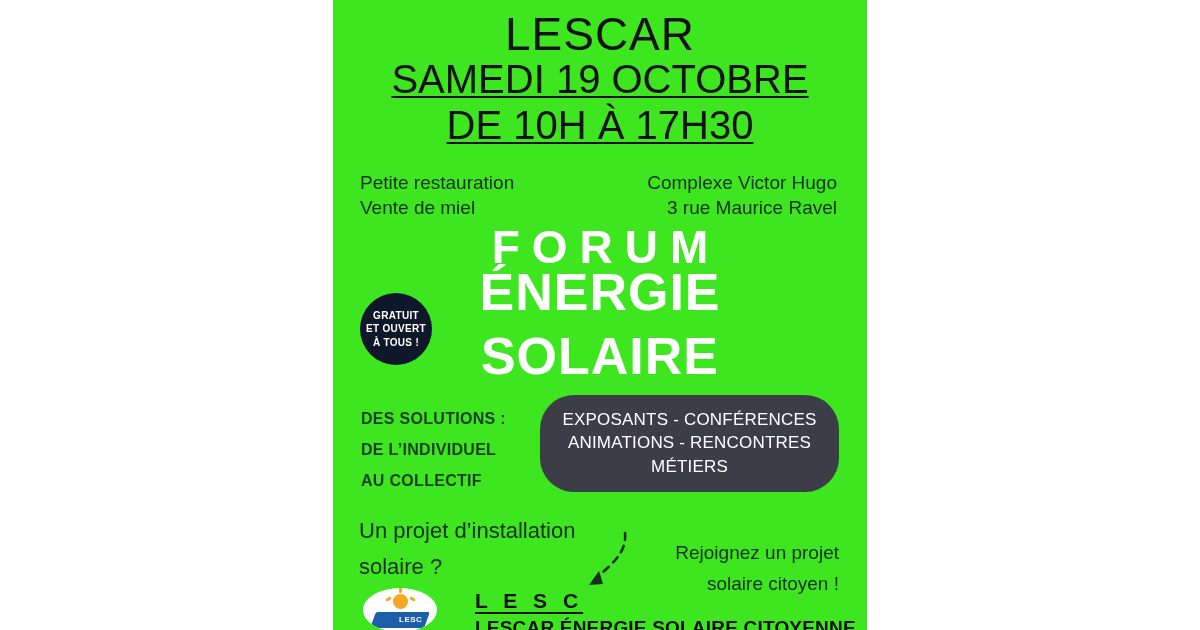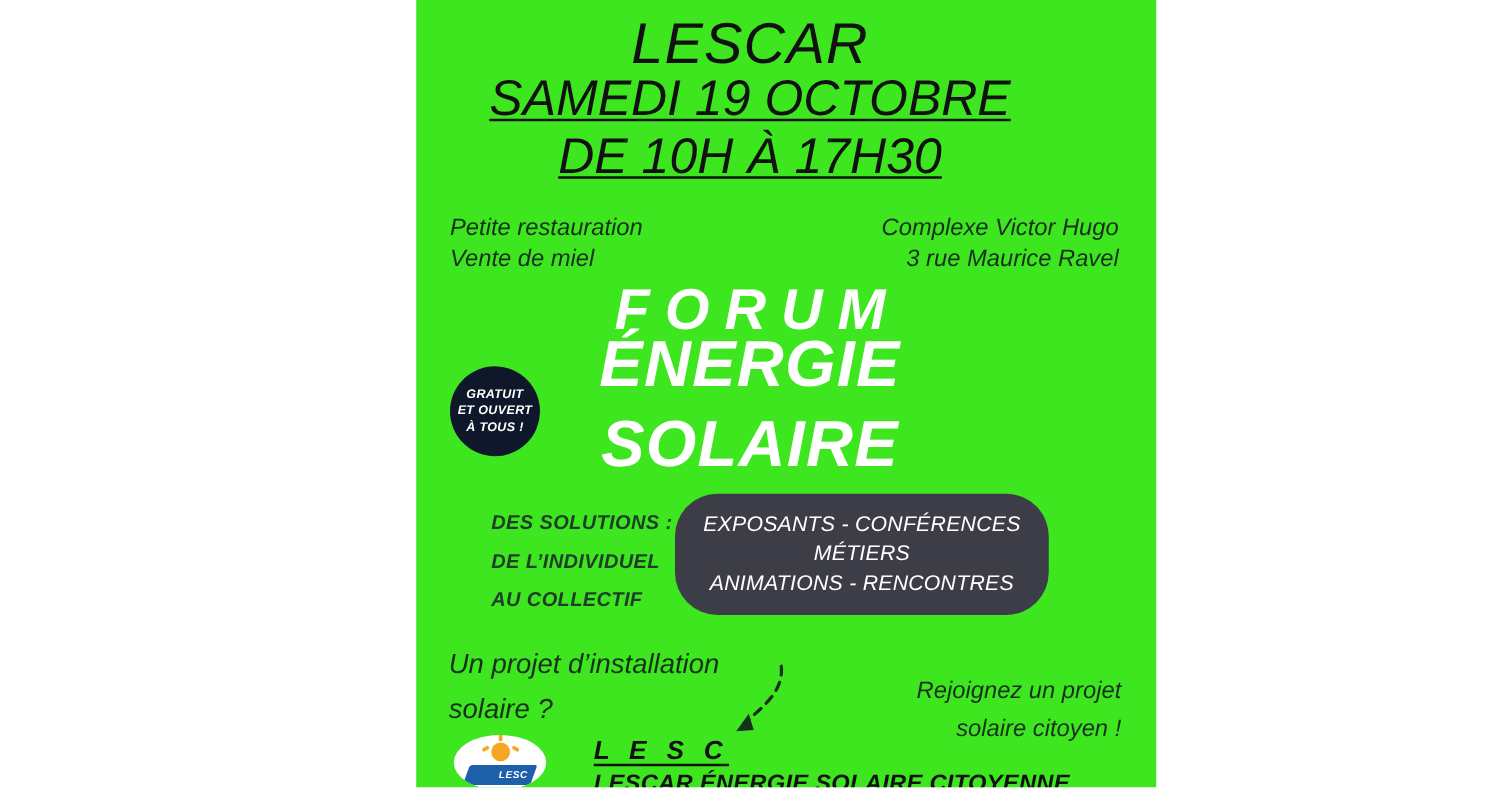--- a/index.html
+++ b/index.html
@@ -17,25 +17,24 @@
     width: 1200px;
     height: 630px;
     background: #ffffff;
   }
 
   
   #poster {
     position: absolute;
     left: 333px;
     top: 0;
-    width: 592px;
+    width: 534px;
     height: 630px;
     background: #3ee620;
     overflow: hidden;
-    font-style: italic;
   }
 
   .city-title {
     position: absolute;
     left: 0;
     top: 10px;
     width: 534px;
     text-align: center;
     font-size: 46px;
     letter-spacing: 1px;
@@ -129,21 +128,20 @@
 
   .solutions {
     position: absolute;
     left: 28px;
     top: 403px;
     color: #1d3d26;
     font-size: 16px;
     font-weight: bold;
     line-height: 1.95;
     letter-spacing: 0.3px;
-    margin-left: 32px;
   }
 
   .pill {
     position: absolute;
     left: 207px;
     top: 395px;
     width: 299px;
     padding: 13px 12px 14px;
     box-sizing: border-box;
     border-radius: 34px;
@@ -289,22 +287,22 @@
     </div>
 
     <div class="solutions">
       <div>DES SOLUTIONS :</div>
       <div>DE L’INDIVIDUEL</div>
       <div>AU COLLECTIF</div>
     </div>
 
     <div class="pill">
       <div>EXPOSANTS - CONFÉRENCES</div>
+      <div>ANIMATIONS - RENCONTRES</div>
       <div>MÉTIERS</div>
-      <div>ANIMATIONS - RENCONTRES</div>
     </div>
 
     <div class="q-left">
       <div>Un projet d’installation</div>
       <div>solaire ?</div>
     </div>
 
     <div class="q-right">
       <div>Rejoignez un projet</div>
       <div>solaire citoyen !</div>

